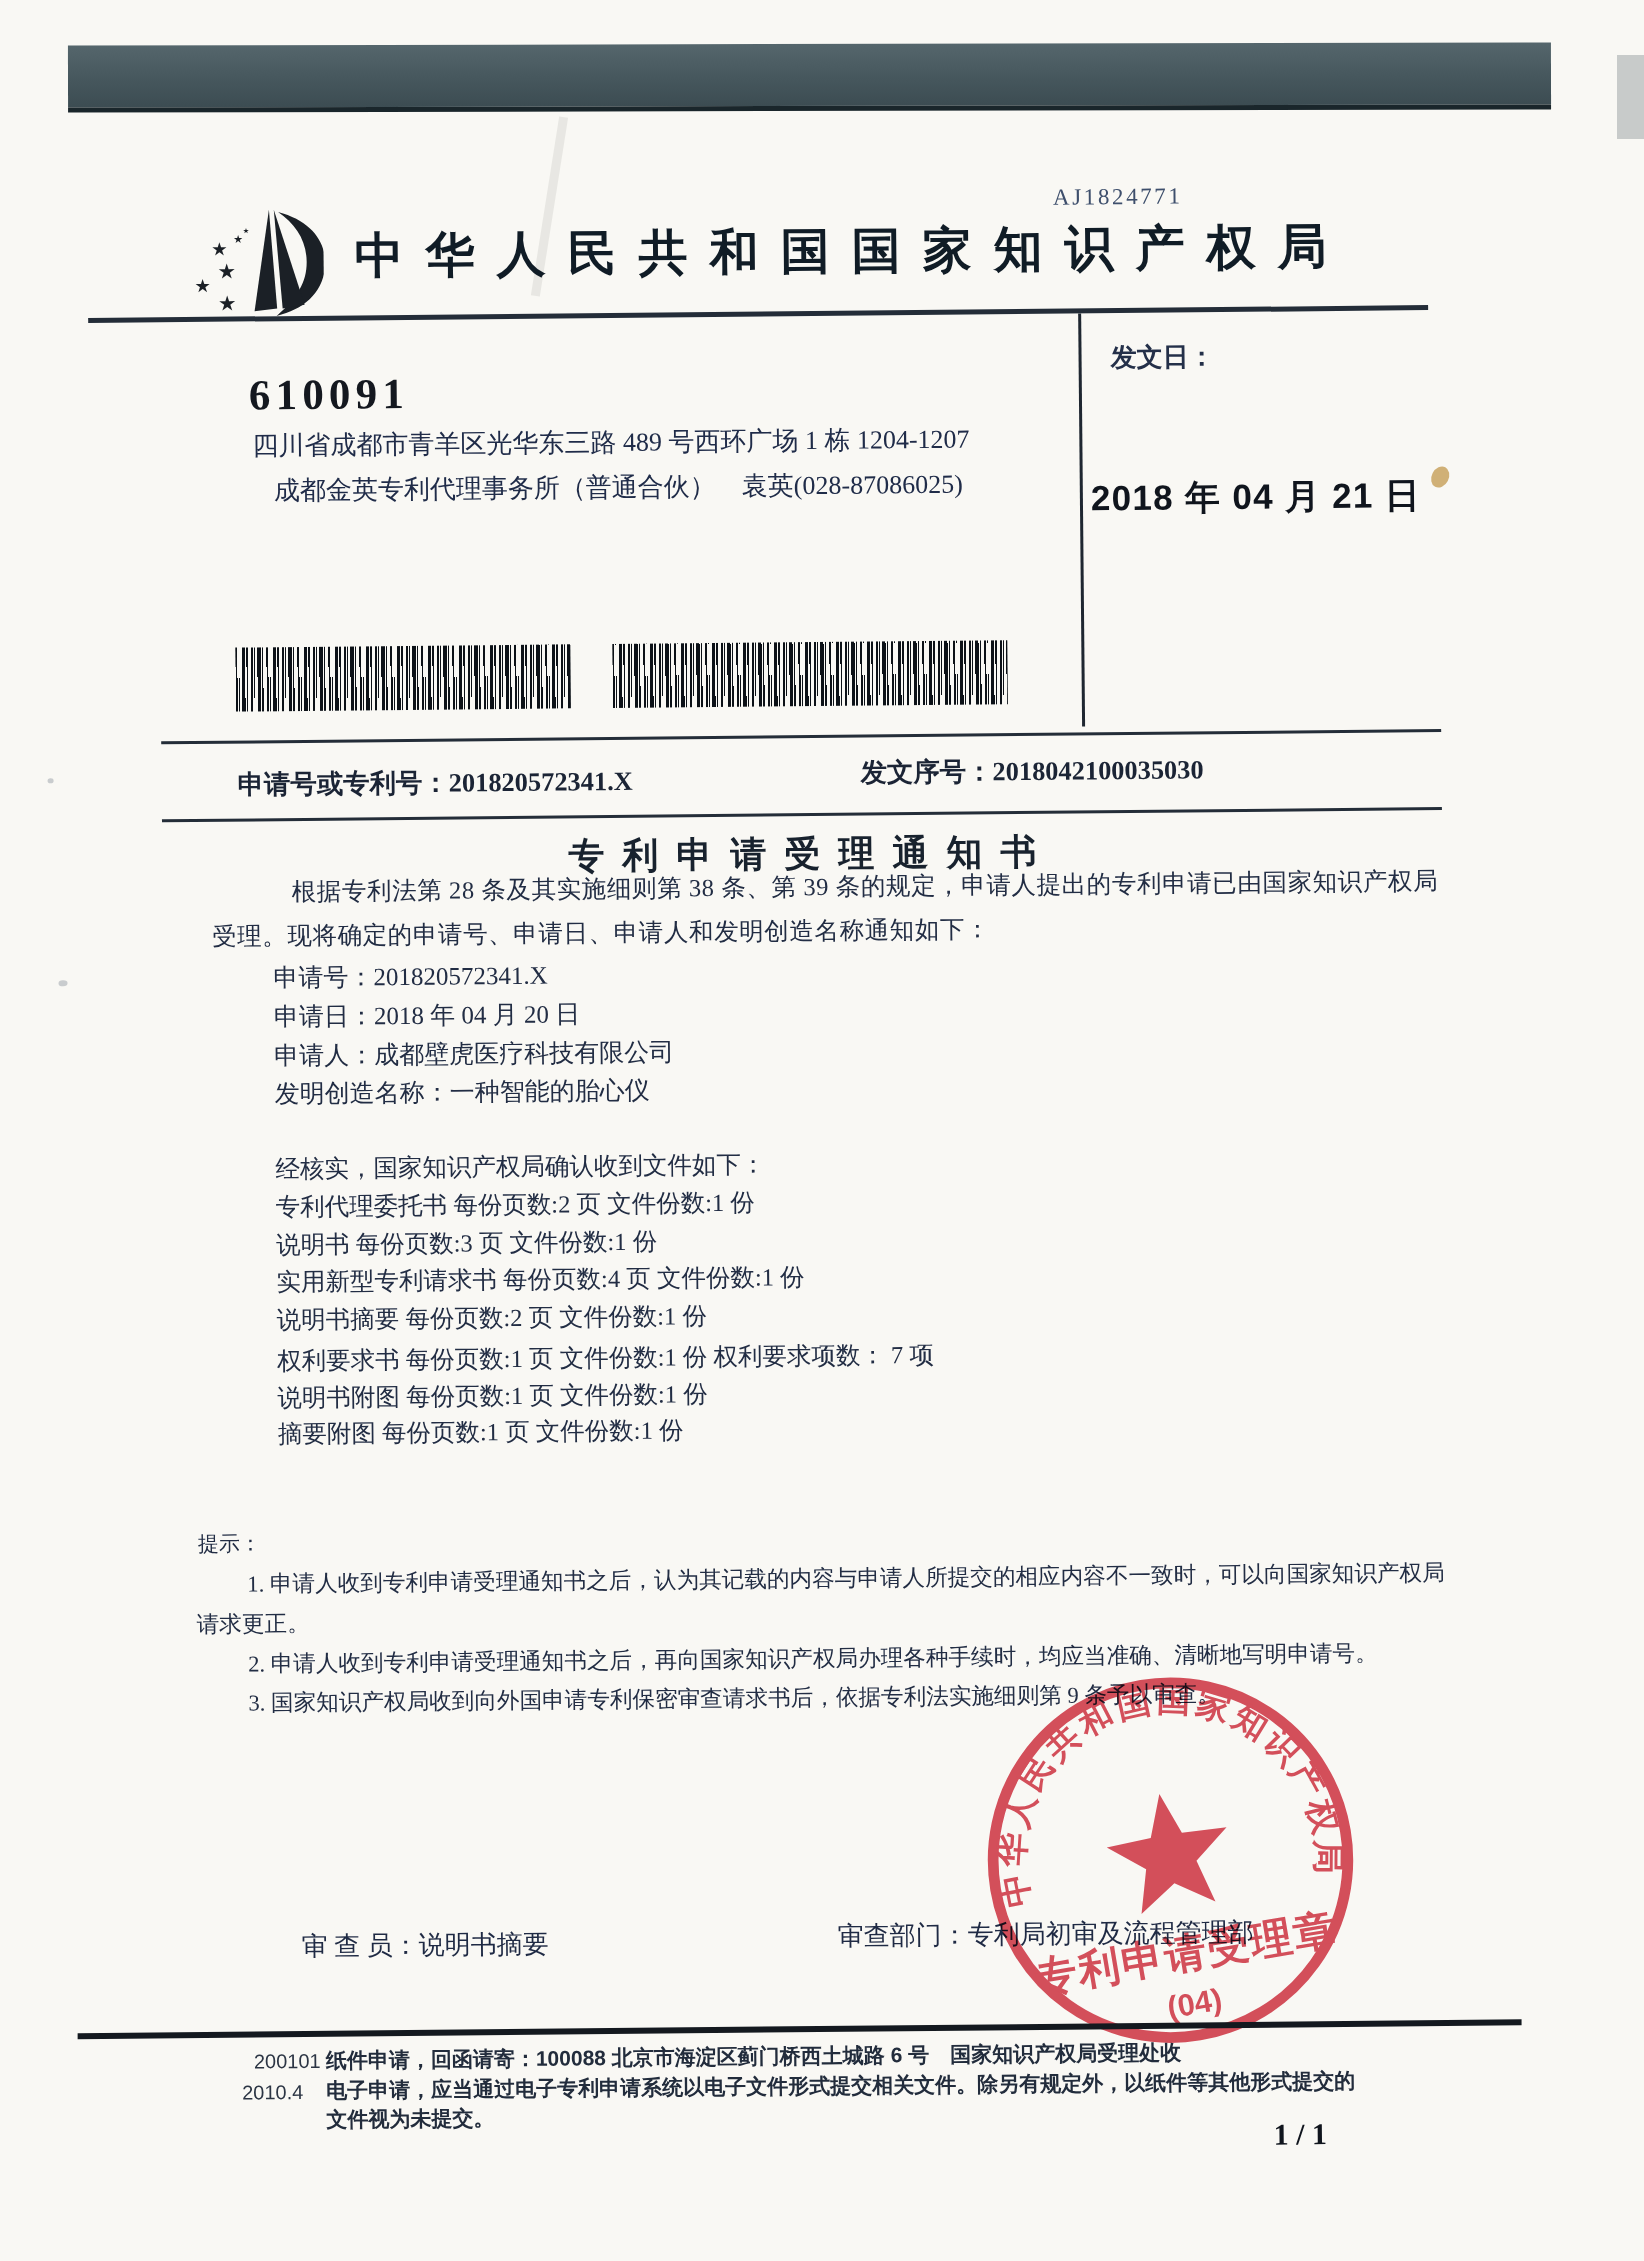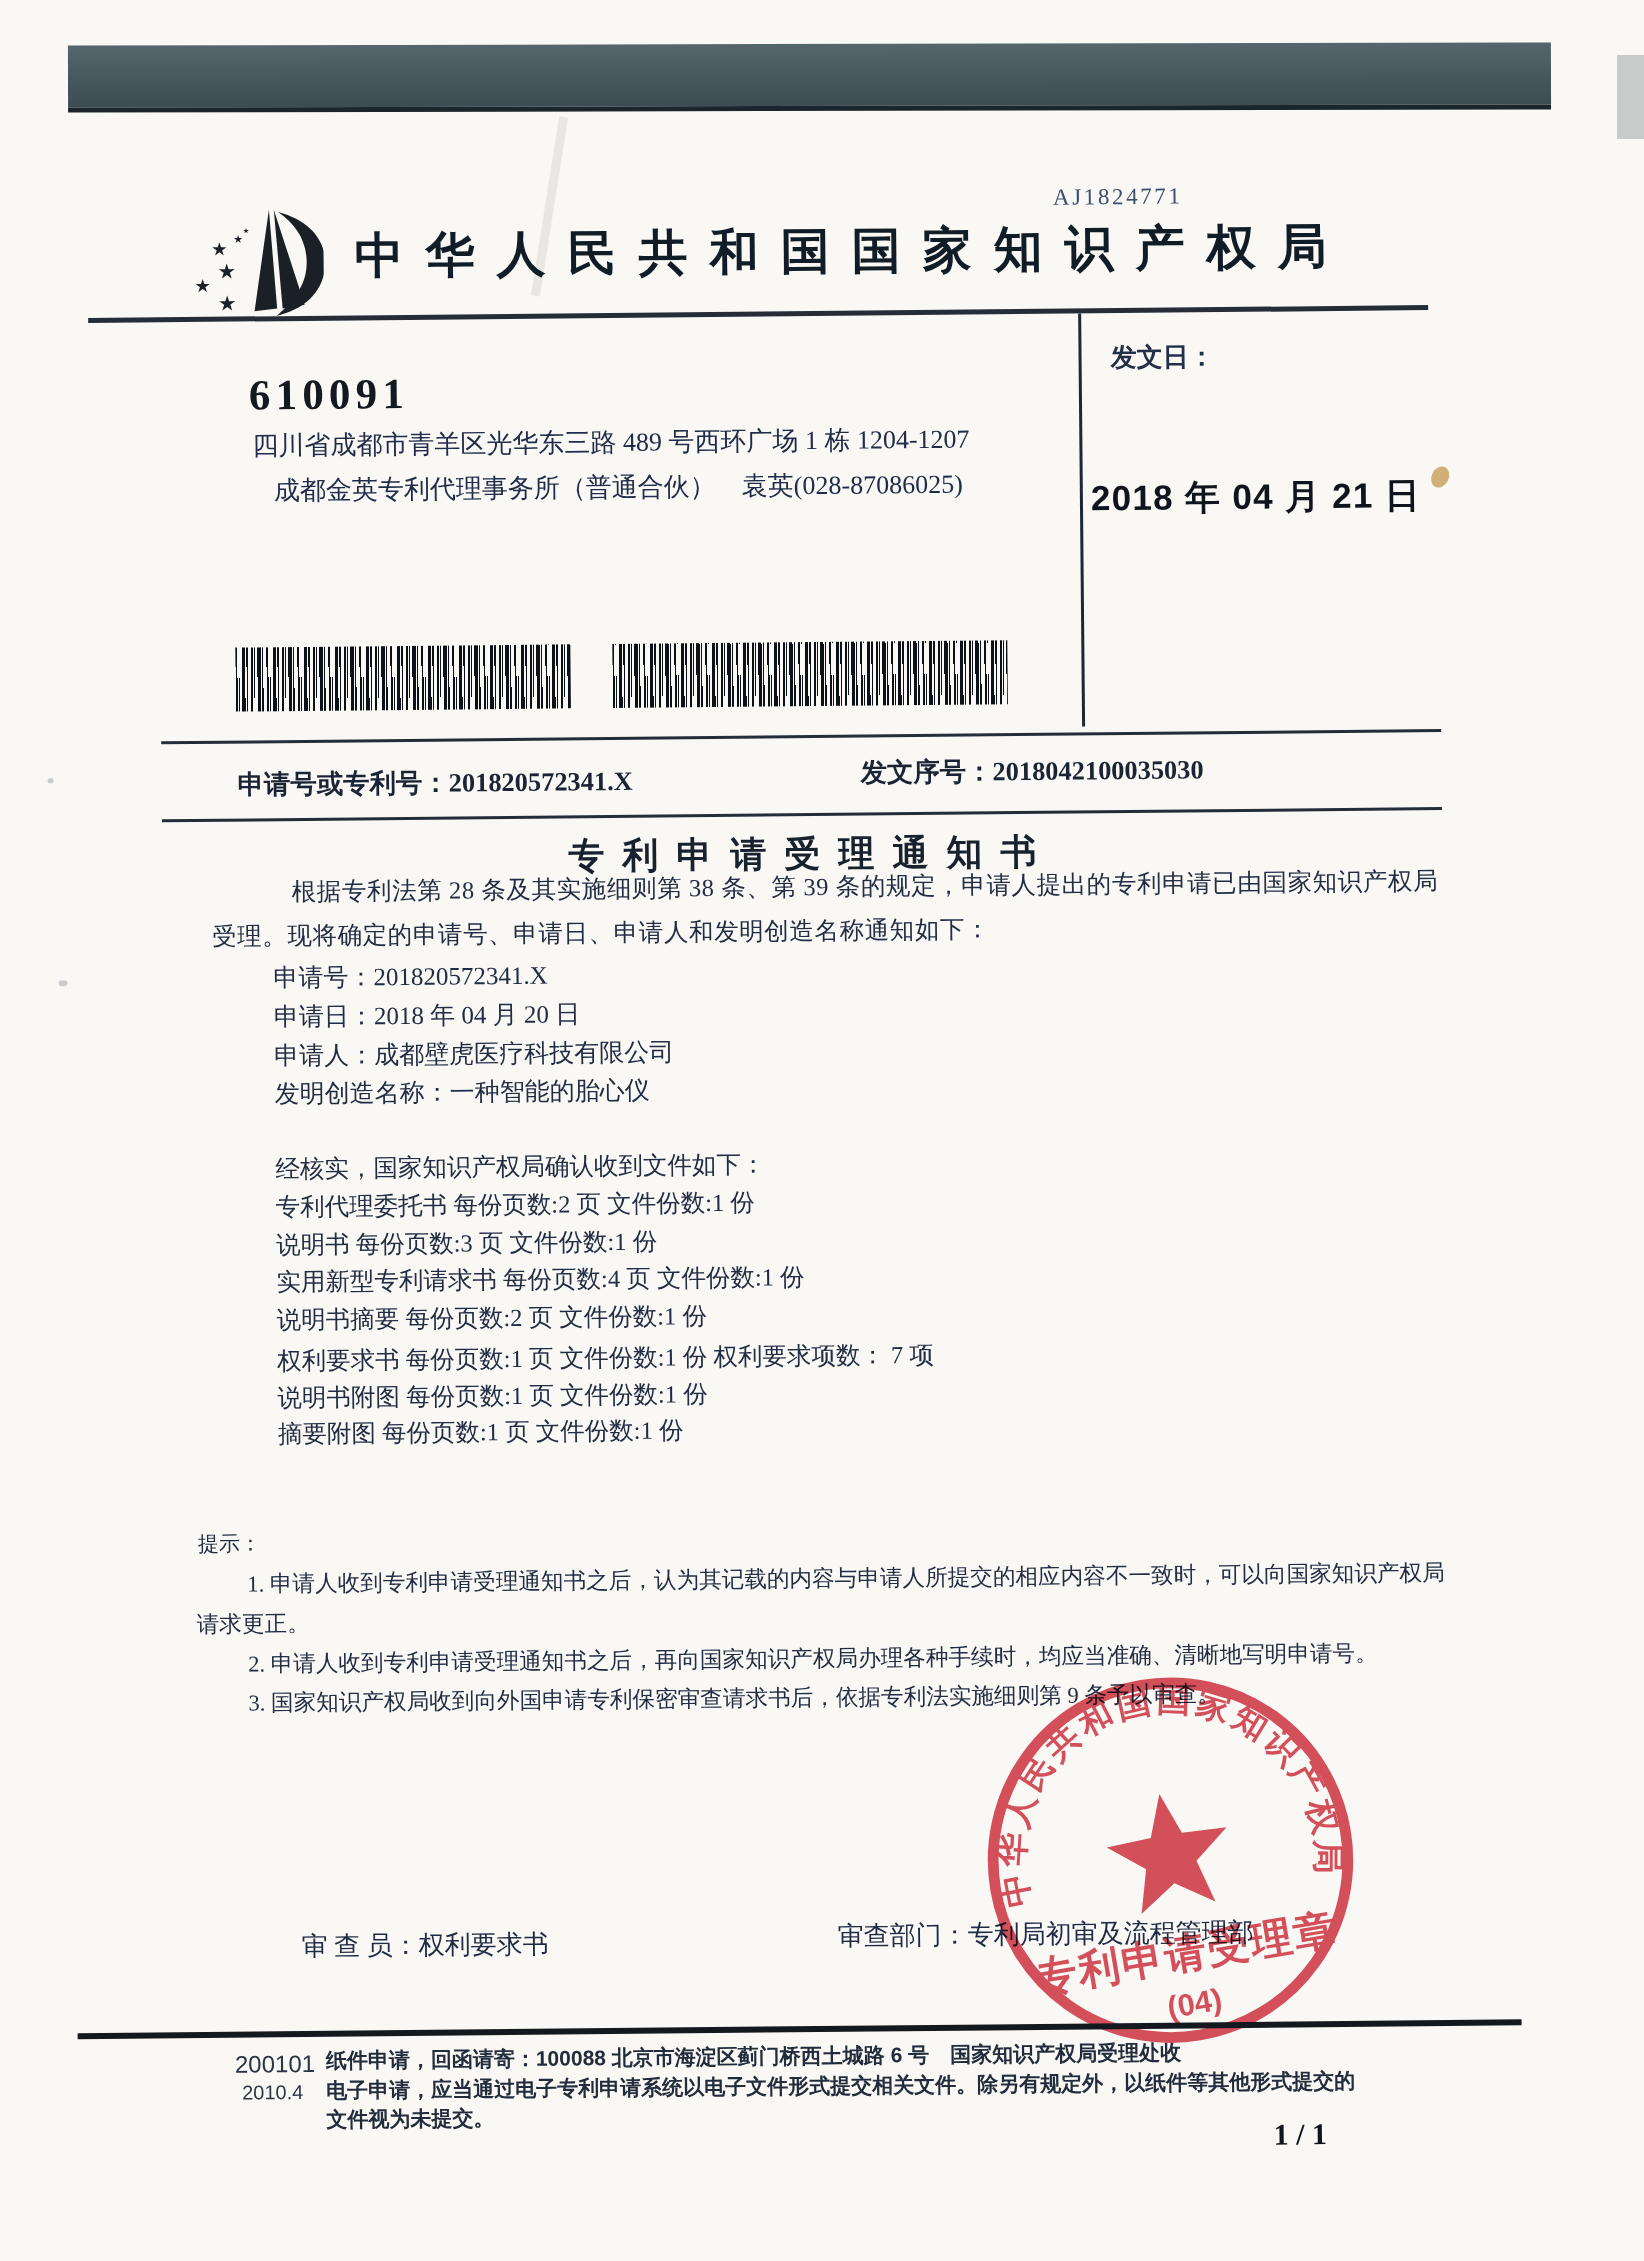--- a/index.html
+++ b/index.html
@@ -97,21 +97,21 @@
     <div class="t" style="left:274px;top:1384px;font-size:24.5px;">说明书附图  每份页数:1 页  文件份数:1 份</div>
     <div class="t" style="left:274px;top:1420px;font-size:24.5px;">摘要附图  每份页数:1 页  文件份数:1 份</div>
 
     <div class="t" style="left:193px;top:1531px;font-size:21px;">提示：</div>
     <div class="t" style="left:242px;top:1571px;font-size:22.6px;">1. 申请人收到专利申请受理通知书之后，认为其记载的内容与申请人所提交的相应内容不一致时，可以向国家知识产权局</div>
     <div class="t" style="left:191px;top:1611px;font-size:22.6px;">请求更正。</div>
     <div class="t" style="left:242px;top:1651px;font-size:22.6px;">2. 申请人收到专利申请受理通知书之后，再向国家知识产权局办理各种手续时，均应当准确、清晰地写明申请号。</div>
     <div class="t" style="left:242px;top:1690px;font-size:22.6px;">3. 国家知识产权局收到向外国申请专利保密审查请求书后，依据专利法实施细则第 9 条予以审查。</div>
 
     <div class="t" style="left:293px;top:1932px;font-size:26px;color:#1f2a44;">
-      <span>审 查 员：</span><span>权利要求书</span>
+      <span>审 查 员：</span><span>说明书摘要</span>
     </div>
     <div class="t" style="left:829px;top:1927px;font-size:26px;color:#1f2a44;">
       <span>审查部门：</span><span>专利局初审及流程管理部</span>
     </div>
 
     <div class="stamp-wrap">
       <svg width="403" height="419" viewBox="0 0 600 600">
         <circle cx="300" cy="300" r="264" fill="none" stroke="#cf3b49" stroke-width="16"></circle>
         <defs>
           <path id="ringArc" d="M 86 338 A 218 218 0 1 1 514 338" fill="none"></path>
@@ -119,21 +119,21 @@
         <text font-size="50" font-weight="bold" fill="#cf3b49" letter-spacing="6" font-family="Liberation Sans, DejaVu Sans, sans-serif">
           <textPath href="#ringArc" startOffset="8">中华人民共和国国家知识产权局</textPath>
         </text>
         <polygon fill="#cf3b49" points="300,200 323.5,262.6 390.4,265.6 338,307.4 355.8,371.9 300,335 244.2,371.9 262,307.4 209.6,265.6 276.5,262.6"></polygon>
         <text x="300" y="462" text-anchor="middle" font-size="62" font-weight="bold" fill="#cf3b49" letter-spacing="3" font-family="Liberation Sans, DejaVu Sans, sans-serif">专利申请受理章</text>
         <text x="300" y="532" text-anchor="middle" font-size="46" font-weight="bold" fill="#cf3b49" font-family="Liberation Sans, DejaVu Sans, sans-serif">(04)</text>
       </svg>
     </div>
 
     <div class="rule" style="left:68px;top:2032px;width:1444px;height:6.4px;background:#14191f;"></div>
-    <div class="t sans" style="left:225px;top:2050px;font-size:24px;color:#2c3544;">200101</div>
+    <div class="t sans" style="left:244px;top:2050px;font-size:20px;color:#2c3544;">200101</div>
     <div class="t sans" style="left:232px;top:2081px;font-size:20px;color:#2c3544;">2010.4</div>
     <div class="t sans" style="left:316px;top:2049px;font-size:21px;font-weight:600;color:#222c3c;">纸件申请，回函请寄：100088  北京市海淀区蓟门桥西土城路 6 号　国家知识产权局受理处收</div>
     <div class="t sans" style="left:316px;top:2079px;font-size:21px;font-weight:600;color:#222c3c;">电子申请，应当通过电子专利申请系统以电子文件形式提交相关文件。除另有规定外，以纸件等其他形式提交的</div>
     <div class="t sans" style="left:316px;top:2108px;font-size:21px;font-weight:600;color:#222c3c;">文件视为未提交。</div>
     <div class="t bold" style="left:1263px;top:2126px;font-size:30px;color:#10151d;">1 / 1</div>
 
     <div class="speck" style="left:1437px;top:478px;width:17px;height:22px;background:#c9a35f;opacity:.85;transform:rotate(28deg);"></div>
     <div class="speck" style="left:50px;top:777px;width:6.4px;height:5.2px;background:#9aa0a8;opacity:.5;"></div>
     <div class="speck" style="left:59px;top:979px;width:9px;height:5.8px;background:#9aa0a8;opacity:.5;"></div>
   </div>

